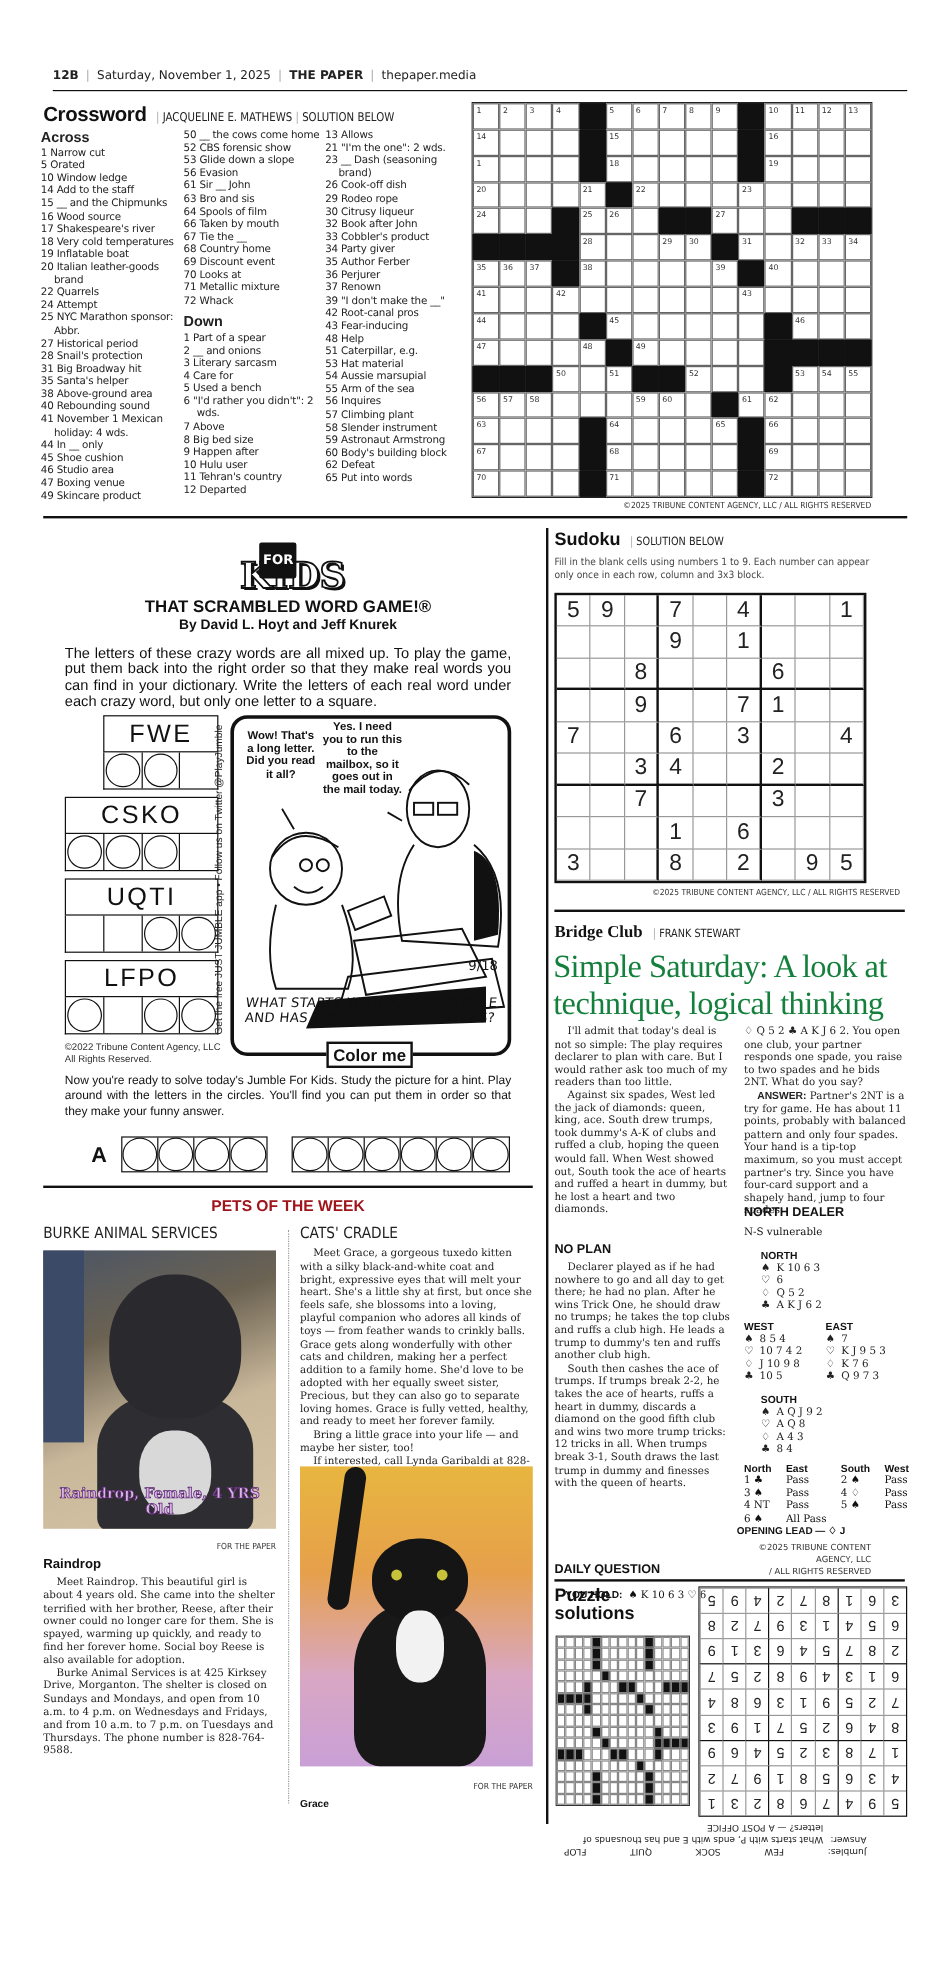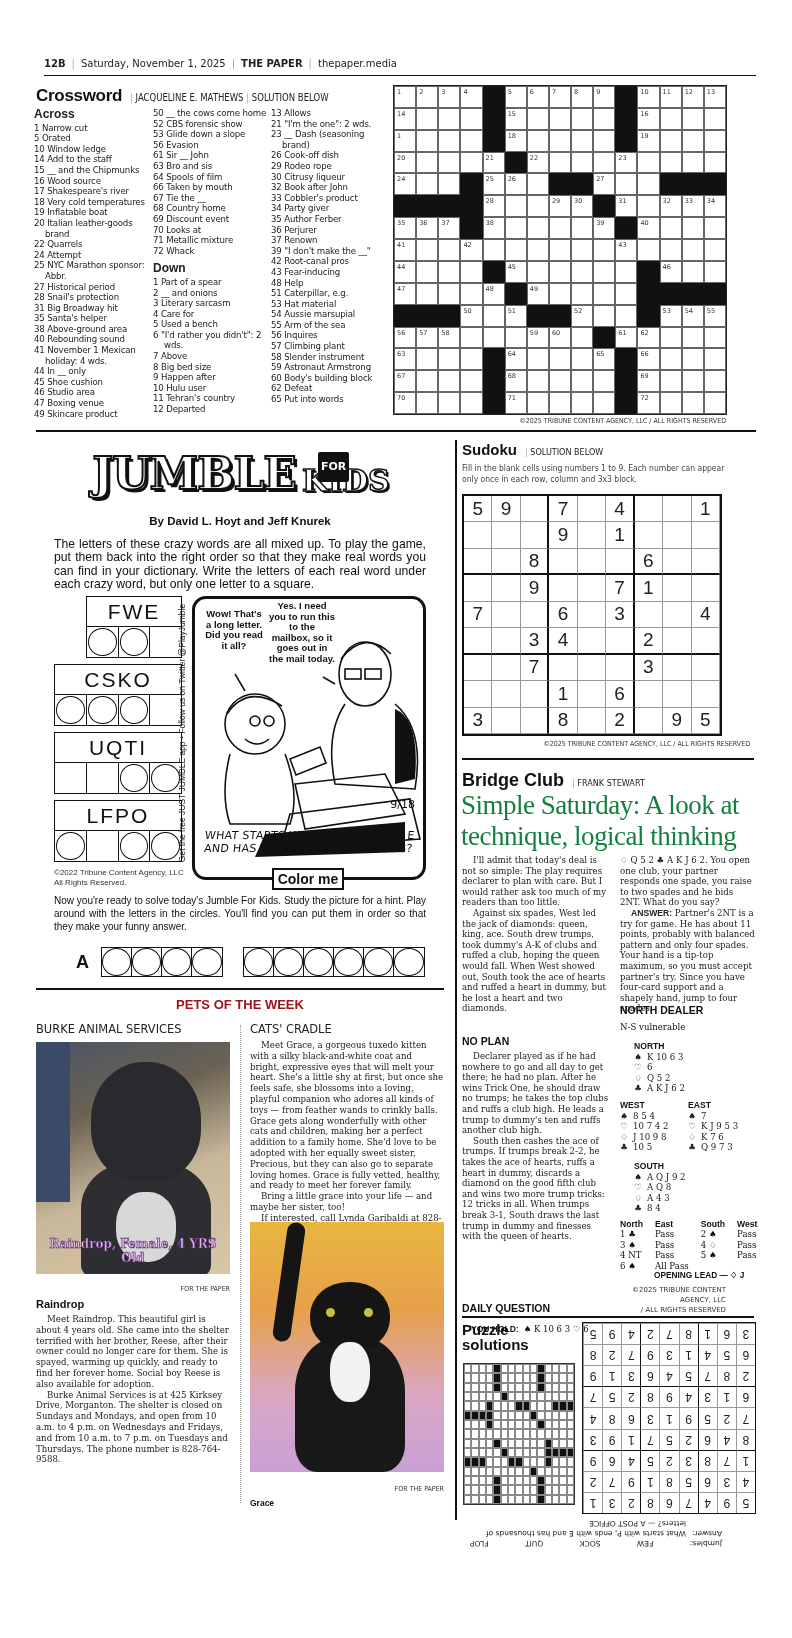--- a/index.html
+++ b/index.html
@@ -106,21 +106,21 @@
 #sdk-instr{left:462px;top:463px;width:290px;font-family:"DejaVu Sans",sans-serif;font-size:8.3px;line-height:11px;color:#444;transform:scaleX(.92);transform-origin:left}
 #sdk-grid{left:462px;top:494px;width:260px;height:242px;display:grid;grid-template-columns:repeat(9,1fr);grid-template-rows:repeat(9,1fr);border:2px solid #111}
 .sc{border-right:1px solid #999;border-bottom:1px solid #999;display:flex;align-items:center;justify-content:center;font-family:"Liberation Sans",sans-serif;font-size:19px;color:#222}
 .sc.br{border-right:2px solid #111}
 .sc.bb{border-bottom:2px solid #111}
 #sdk-copy{left:462px;top:740px;width:288px;text-align:right;font-family:"DejaVu Sans",sans-serif;font-size:7px;color:#333;transform:scaleX(.9);transform-origin:right}
 #rule3{left:462px;top:758px;width:292px;height:1.5px;background:#111}
 
 
 #br-title{left:462px;top:770px;display:flex;align-items:baseline;gap:8px}
-#br-title .t{font-family:Liberation Sans, sans-serif;font-weight:bold;font-size:18px}
+#br-title .t{font-family:Liberation Serif, serif;font-weight:bold;font-size:14px}
 #br-title .s{font-family:"DejaVu Sans",sans-serif;font-size:9.5px;color:#222;transform:scaleX(.85);transform-origin:left}
 #br-head{left:461px;top:790px;width:295px;font-family:"Liberation Serif",serif;font-size:27px;line-height:31px;letter-spacing:-0.5px;color:#15803d}
 .br-txt{font-family:"DejaVu Serif",serif;font-size:8.6px;line-height:10.6px;color:#222}
 .br-txt p{text-indent:11px}
 #br-col1{left:462px;top:855px;width:148px}
 #br-col2{left:620px;top:855px;width:136px}
 .br-sub{font-family:"Liberation Sans",sans-serif;font-weight:bold;font-size:10.5px;color:#111}
 #br-noplan{left:462px;top:1035px}
 #br-col1b{left:462px;top:1051px;width:148px}
 #br-dq{left:462px;top:1302px}
@@ -133,21 +133,21 @@
 .hand .row{display:flex;gap:5px}
 .hand .suit{width:8px;text-align:center}
 #hand-n{left:634px;top:1041px}
 #hand-w{left:620px;top:1100px}
 #hand-e{left:688px;top:1100px}
 #hand-s{left:634px;top:1161px}
 #auction{left:620px;top:1219px;font-family:"DejaVu Serif",serif;font-size:8.6px;line-height:10.4px}
 #auction table{border-collapse:collapse}
 #auction th{font-family:"Liberation Sans",sans-serif;font-weight:bold;font-size:8.6px;text-align:left;padding-right:12px}
 #auction td{padding-right:12px}
-#lead{left:654px;top:1270px;font-family:"Liberation Sans",sans-serif;font-weight:bold;font-size:8.3px}
+#lead{left:614px;top:1270px;font-family:"Liberation Sans",sans-serif;font-weight:bold;font-size:8.3px}
 #br-copy{left:600px;top:1285px;width:126px;text-align:right;font-family:"DejaVu Sans",sans-serif;font-size:7px;line-height:10px;color:#333}
 #rule4{left:462px;top:1316px;width:292px;height:1.5px;background:#111}
 
 
 #sol-title{left:462px;top:1322px;font-family:"Liberation Sans",sans-serif;font-weight:bold;font-size:15px;line-height:15px}
 #sol-xw{left:463px;top:1363px;width:112px;height:142px;display:grid;grid-template-columns:repeat(15,1fr);grid-template-rows:repeat(15,1fr);border:1px solid #333;transform:rotate(180deg)}
 #sol-xw .xc{border:0.3px solid #888}
 #sol-sdk{left:582px;top:1322px;width:174px;height:192px;display:grid;grid-template-columns:repeat(9,1fr);grid-template-rows:repeat(9,1fr);border:1.5px solid #111;transform:rotate(180deg)}
 #sol-sdk .sc{font-size:12px;border-right:0.8px solid #999;border-bottom:0.8px solid #999}
 #sol-sdk .sc.br{border-right:1.5px solid #111}
@@ -635,23 +635,23 @@
     </div>
     <div class="xc"></div>
     <div class="xc"></div>
     <div class="xc"></div>
   </div>
 <div id="xw-copy" class="abs">©2025 TRIBUNE CONTENT AGENCY, LLC  / ALL RIGHTS RESERVED</div>
 <div id="rule1" class="abs"></div>
 
 <div id="jumble" class="abs">
   <div id="jumble-logo">
-    <span class="big">JUMBLE</span>
     <span class="kids"><span class="for">FOR</span><span>KIDS</span></span>
   </div>
+  <div id="jumble-sub">THAT SCRAMBLED WORD GAME!®</div>
   <div id="jumble-by">By David L. Hoyt and Jeff Knurek</div>
   <div id="jumble-intro">The letters of these crazy words are all mixed up. To play the game, put them back into the right order so that they make real words you can find in your dictionary. Write the letters of each real word under each crazy word, but only one letter to a square.</div>
 
   <div class="jw" id="jw1">
       <div class="word">FWE</div>
       <div class="boxes">
         <span class="c"></span>
         <span class="c"></span>
         <span></span>
       </div>

